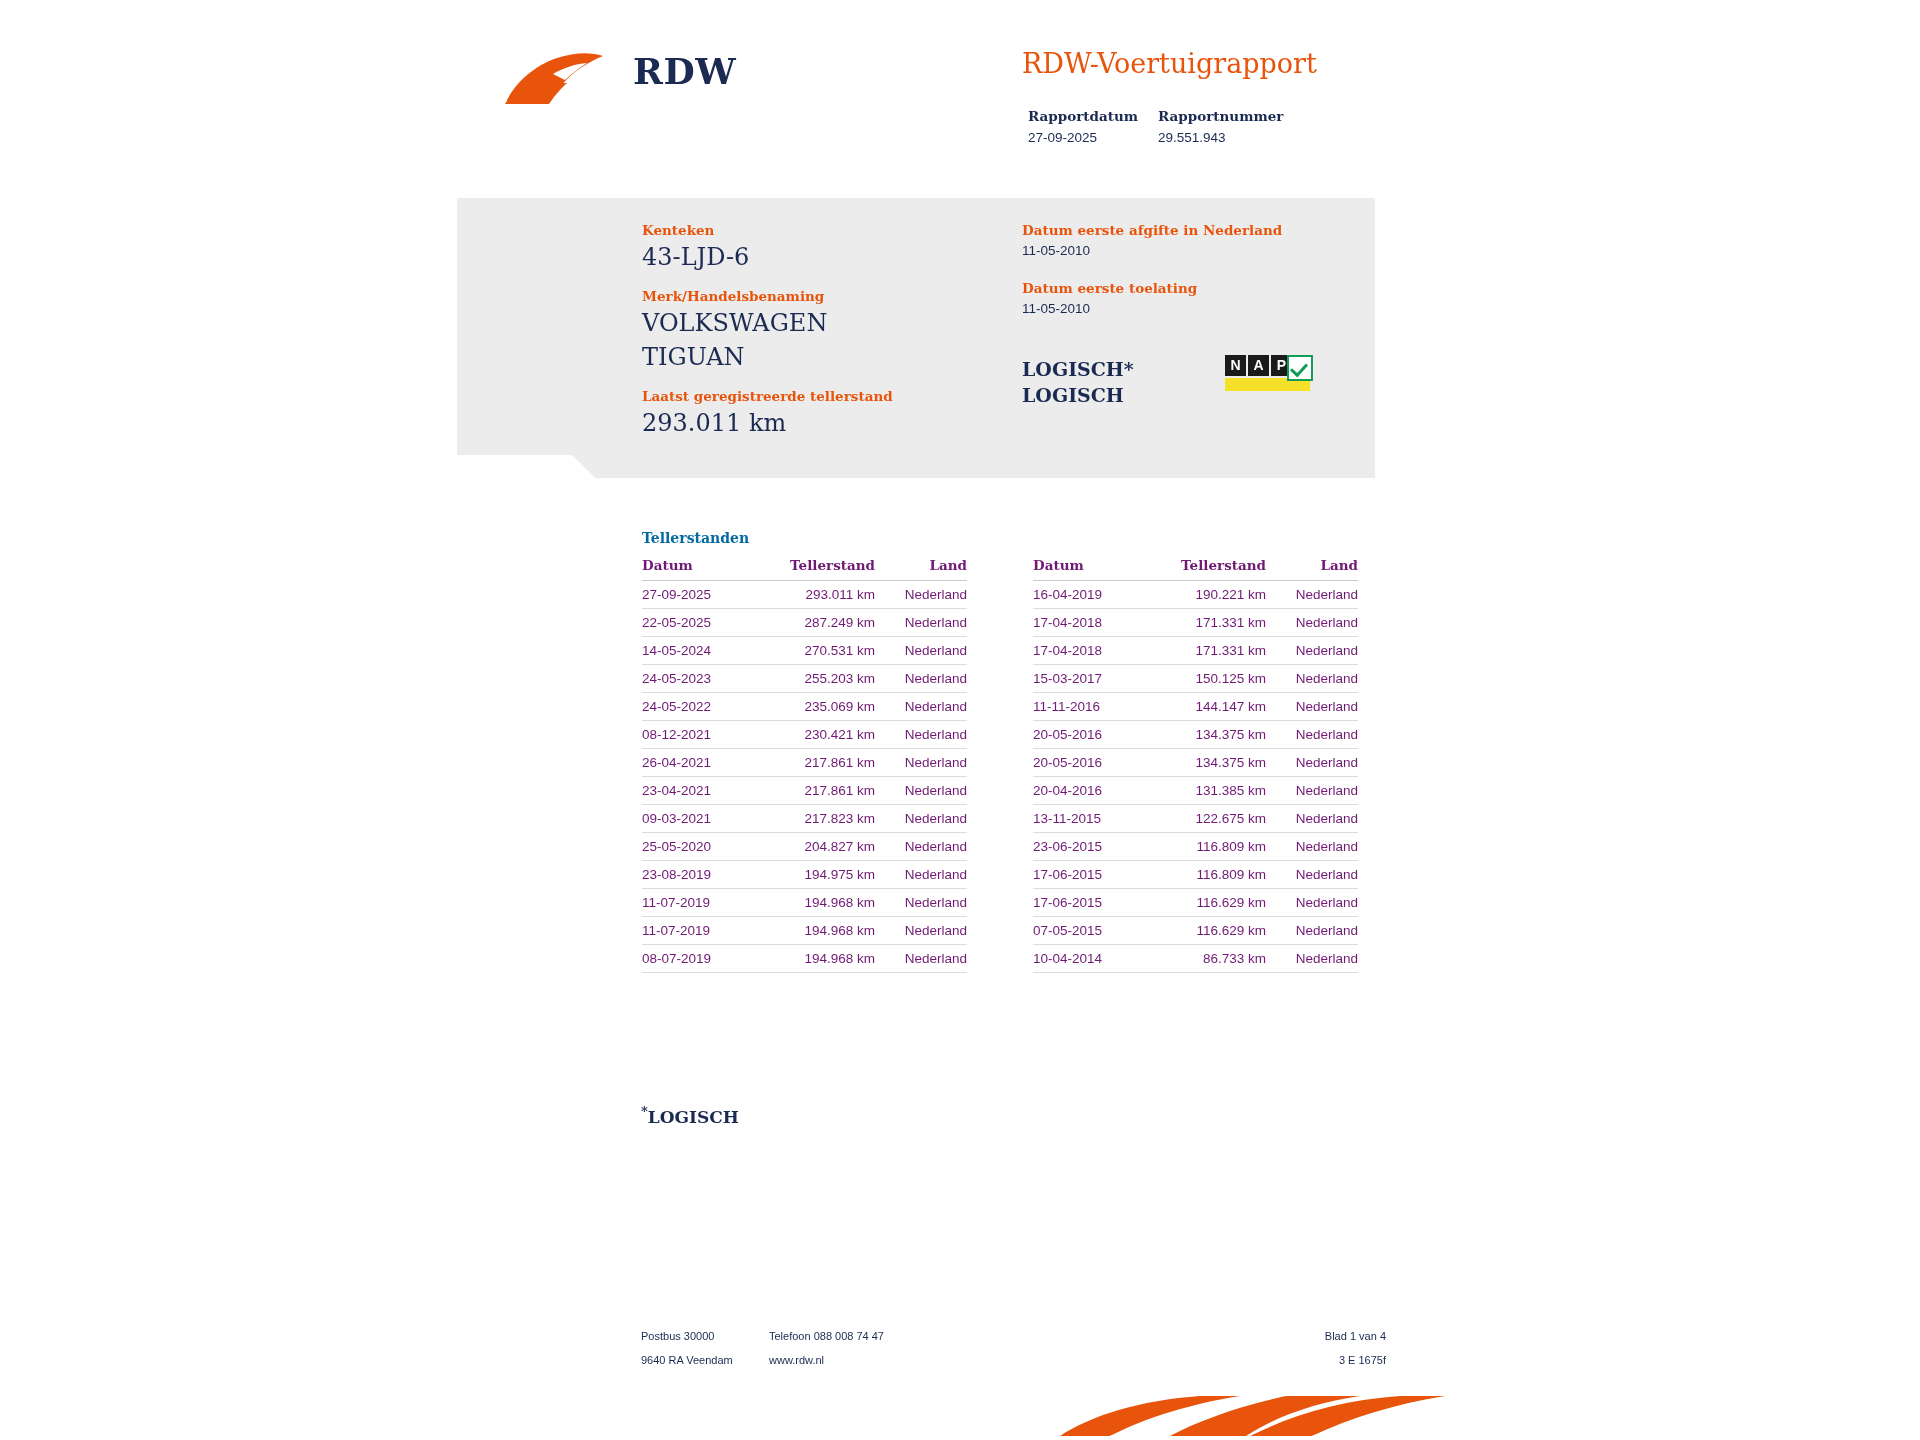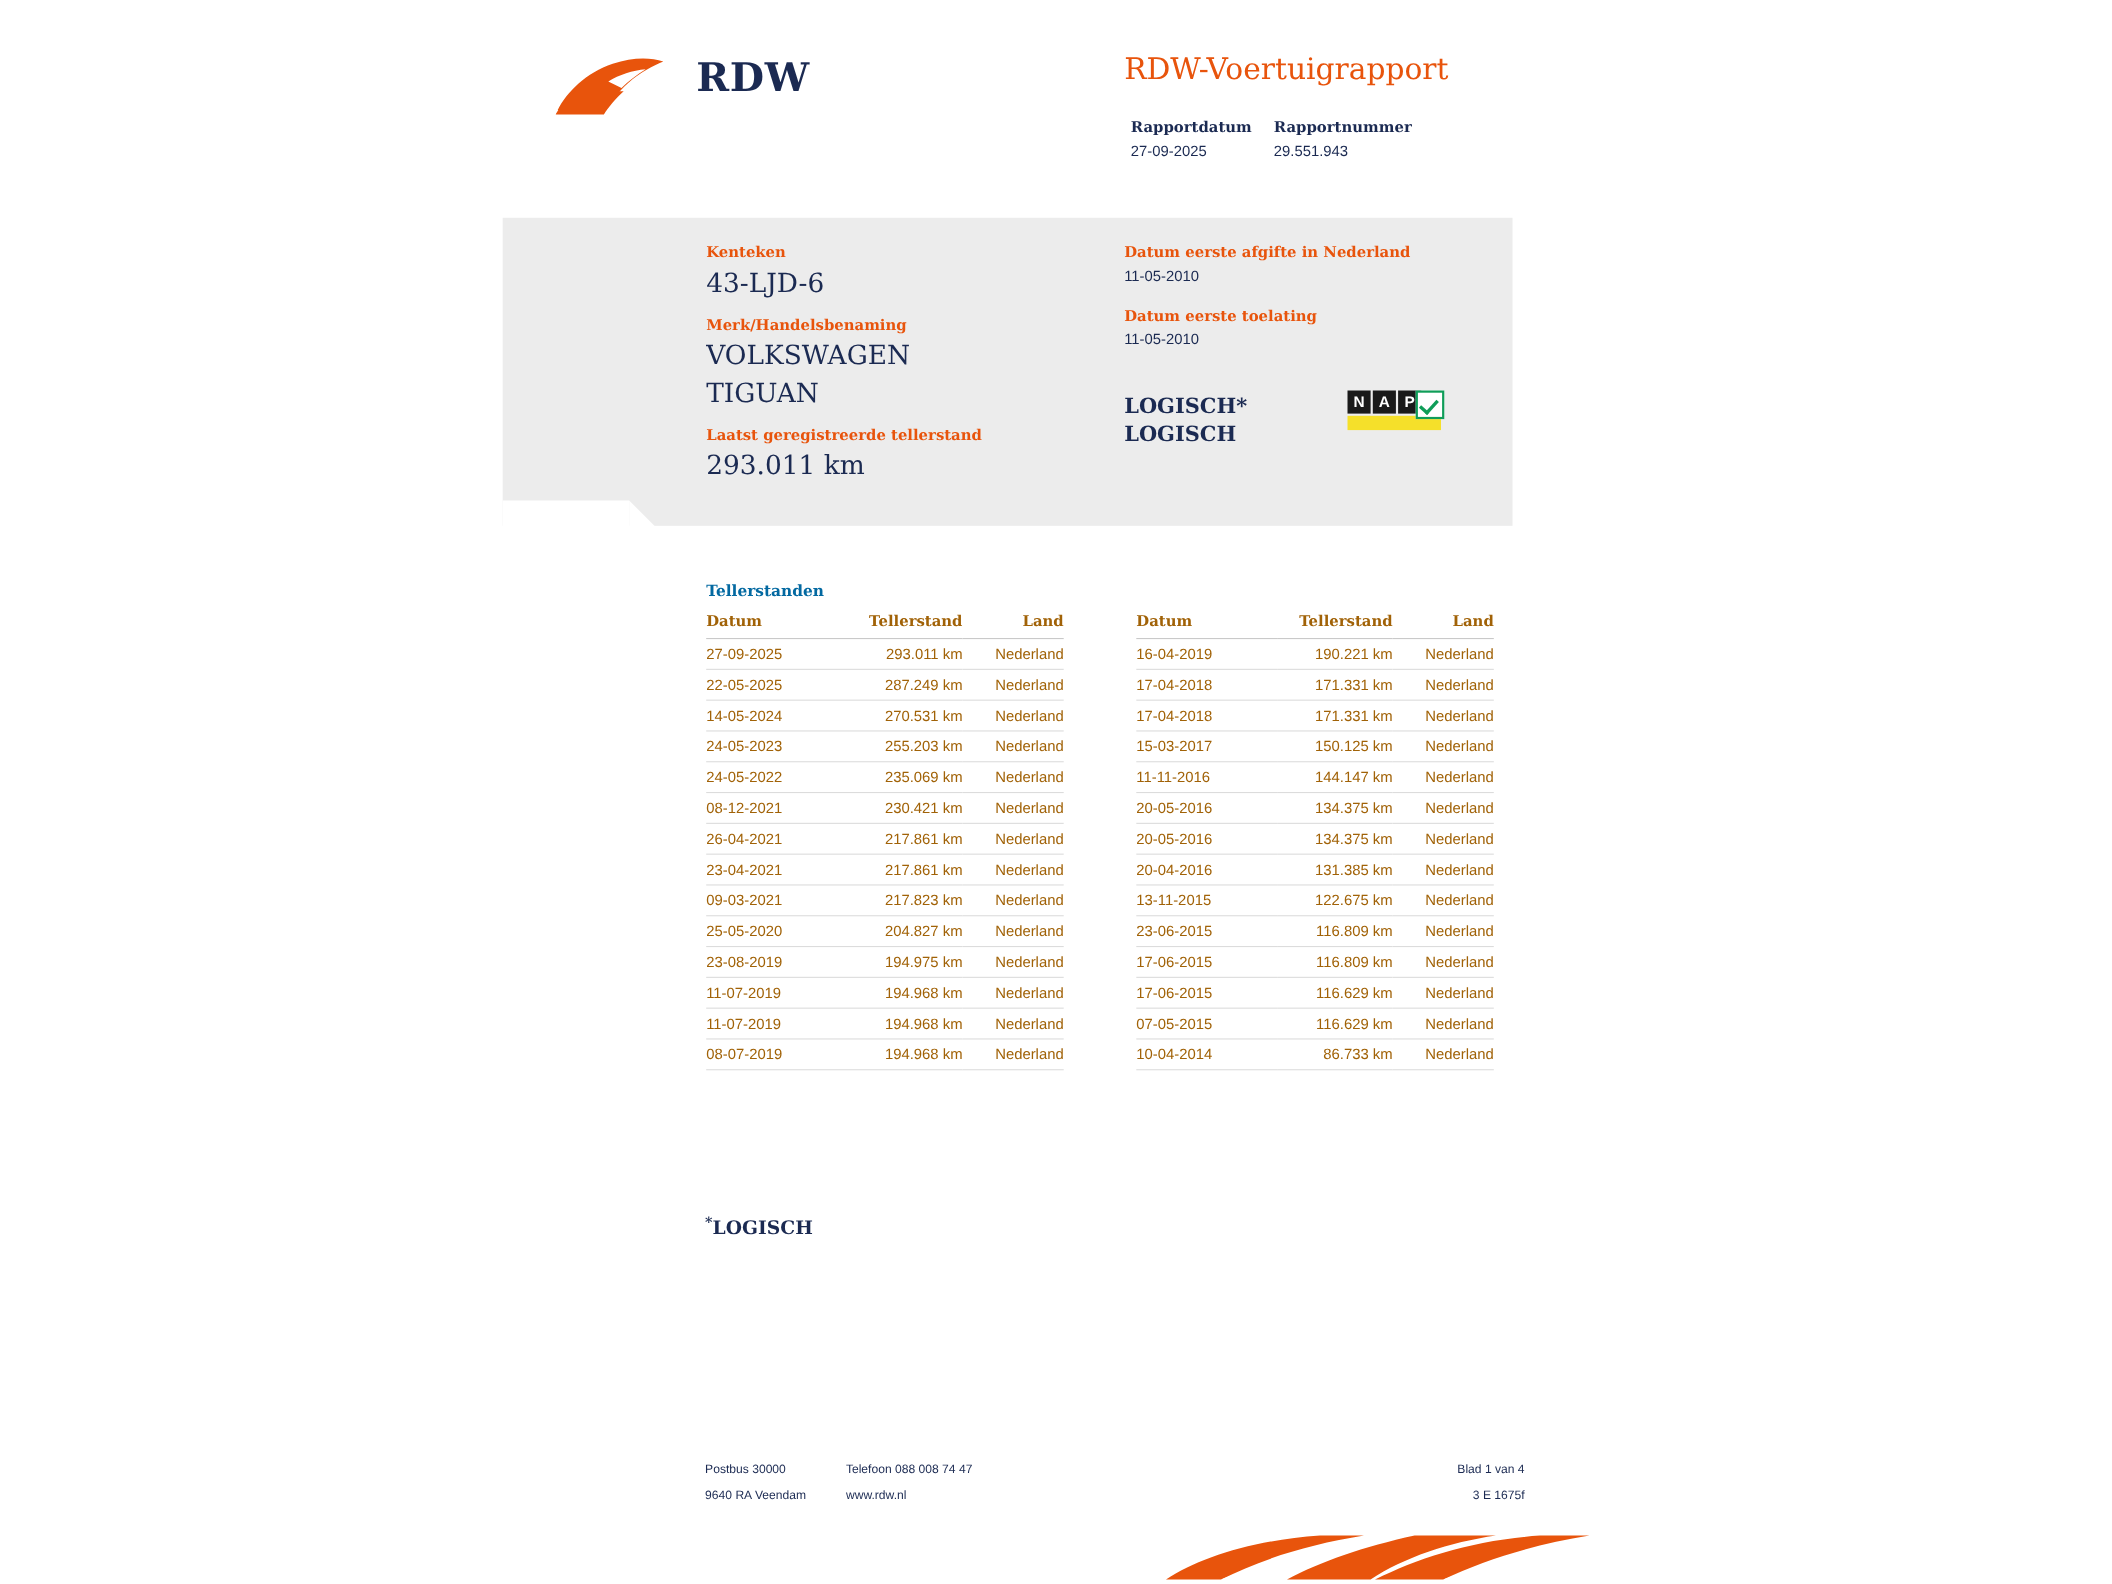--- a/index.html
+++ b/index.html
@@ -216,21 +216,21 @@
     top: 530px;
     font-family: "DejaVu Serif", serif;
     font-weight: bold;
     font-size: 14px;
     color: #0369a1;
   }
   .ts-table {
     position: absolute;
     border-collapse: collapse;
     font-size: 13.5px;
-    color: #a16207;
+    color: #701a75;
   }
   .ts-table.left  { left: 642px; top: 555px; width: 325px; }
   .ts-table.right { left: 1033px; top: 555px; width: 325px; }
   .ts-table th {
     font-family: "DejaVu Serif", serif;
     font-weight: bold;
     font-size: 13.5px;
     padding: 2px 0 7px 0;
     border-bottom: 1px solid #c9c9c9;
     text-align: left;

